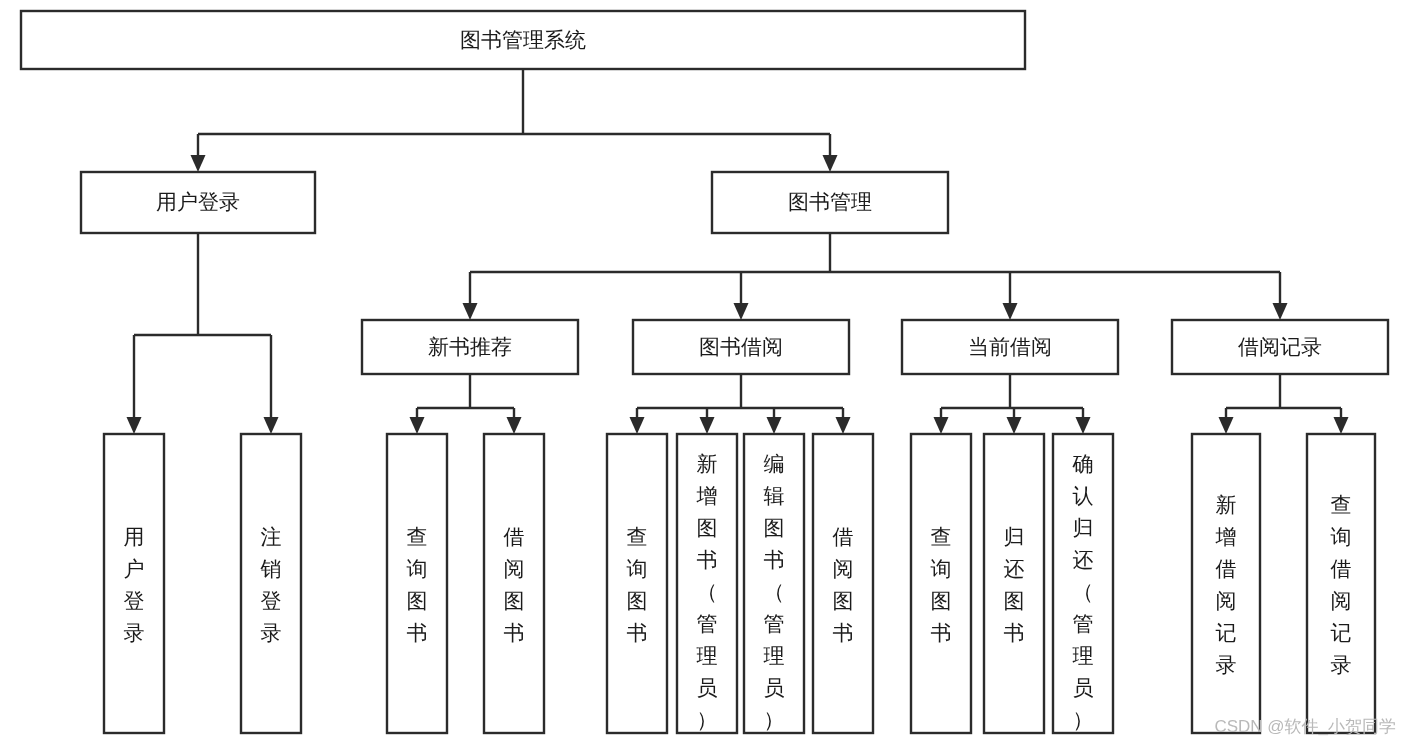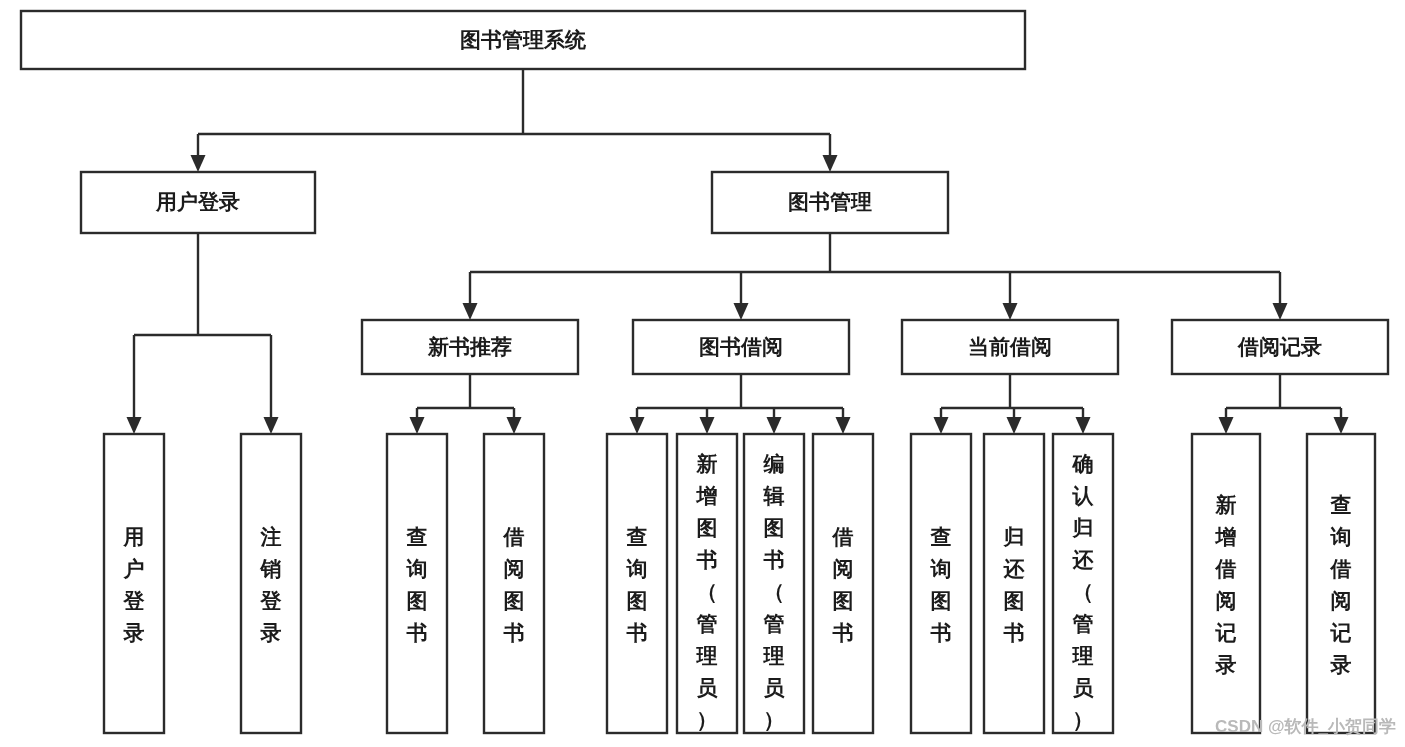--- a/index.html
+++ b/index.html
@@ -10,21 +10,20 @@
   }
   body {
     font-family: "Liberation Sans", "DejaVu Sans", sans-serif;
   }
   #diagram-root {
     position: relative;
     width: 1405px;
     height: 747px;
     background: #ffffff;
     overflow: hidden;
-    font-weight: bold;
   }
   svg.diagram-canvas {
     position: absolute;
     inset: 0;
     width: 1405px;
     height: 747px;
     display: block;
   }
   .node-box {
     fill: #ffffff;

